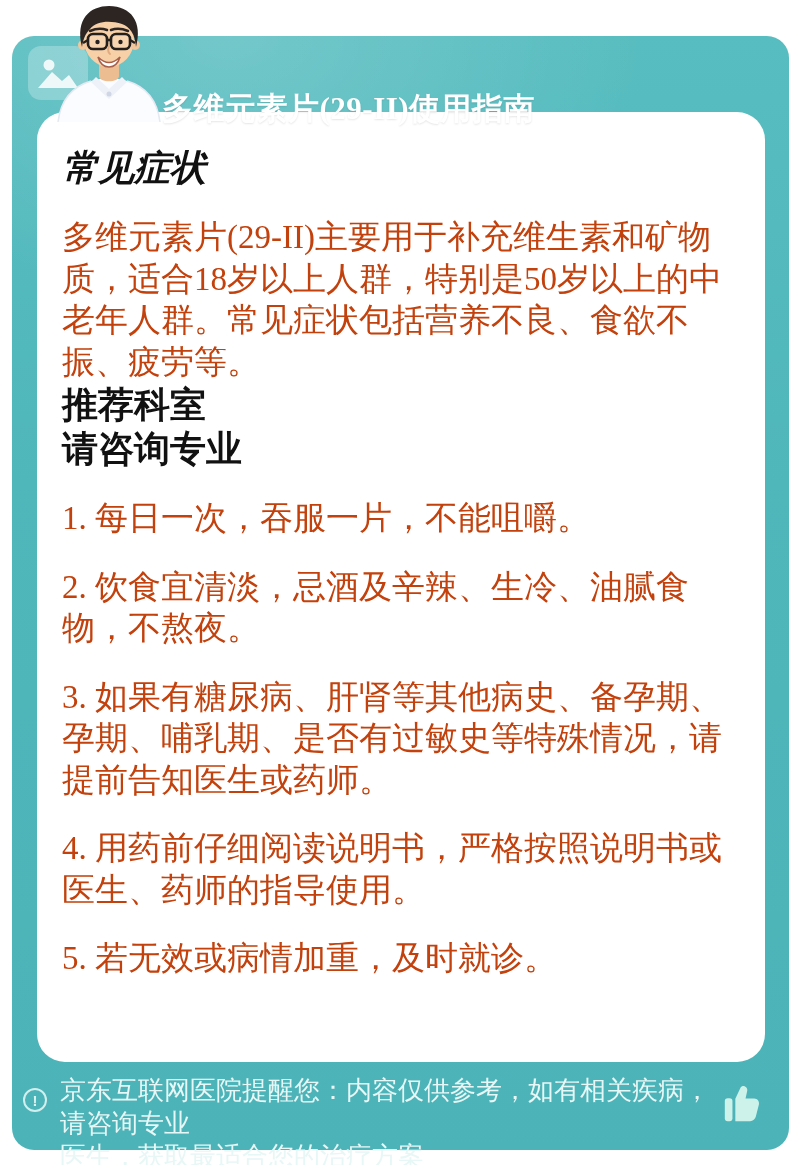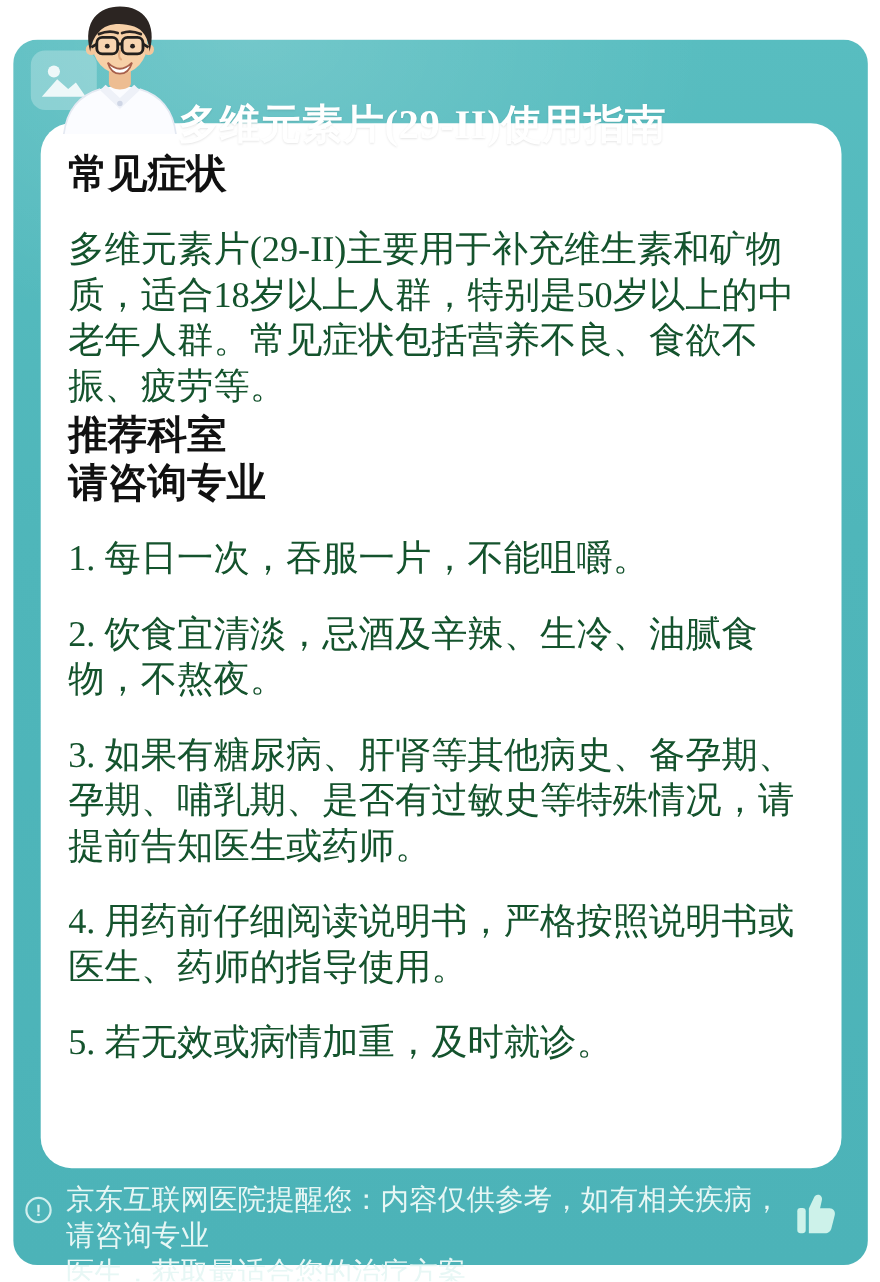--- a/index.html
+++ b/index.html
@@ -40,21 +40,21 @@
     position:absolute;
     left:44px; top:4px;
     width:130px; height:118px;
     z-index:3;
   }
 
   .page-title {
     position:absolute;
     left:150px; top:52px;
     z-index:2;
-    font-size:37px;
+    font-size:31px;
     font-weight:bold;
     color:#ffffff;
     letter-spacing:0.5px;
     text-shadow:0 1px 2px rgba(0,0,0,0.10);
     white-space:nowrap;
   }
 
   
   .card {
     position:absolute;
@@ -65,26 +65,26 @@
     padding:22px 22px 0 25px;
     overflow:hidden;
   }
 
   .card h2 {
     font-size:36px;
     line-height:44px;
     font-weight:bold;
     color:#111111;
   }
-  .card h2:first-child { margin-top:2px; }
+  .card h2:first-child { margin-top:12px;font-style:italic; }
 
   .card p {
     font-size:33px;
     line-height:41.5px;
-    color:#14532d;
+    color:#c2410c;
     margin-top:27px;
   }
 
   
   .footer-text {
     position:absolute;
     left:48px; top:1038px;
     width:652px;
     font-family:"Liberation Sans","DejaVu Sans",sans-serif;
     font-size:26px;

